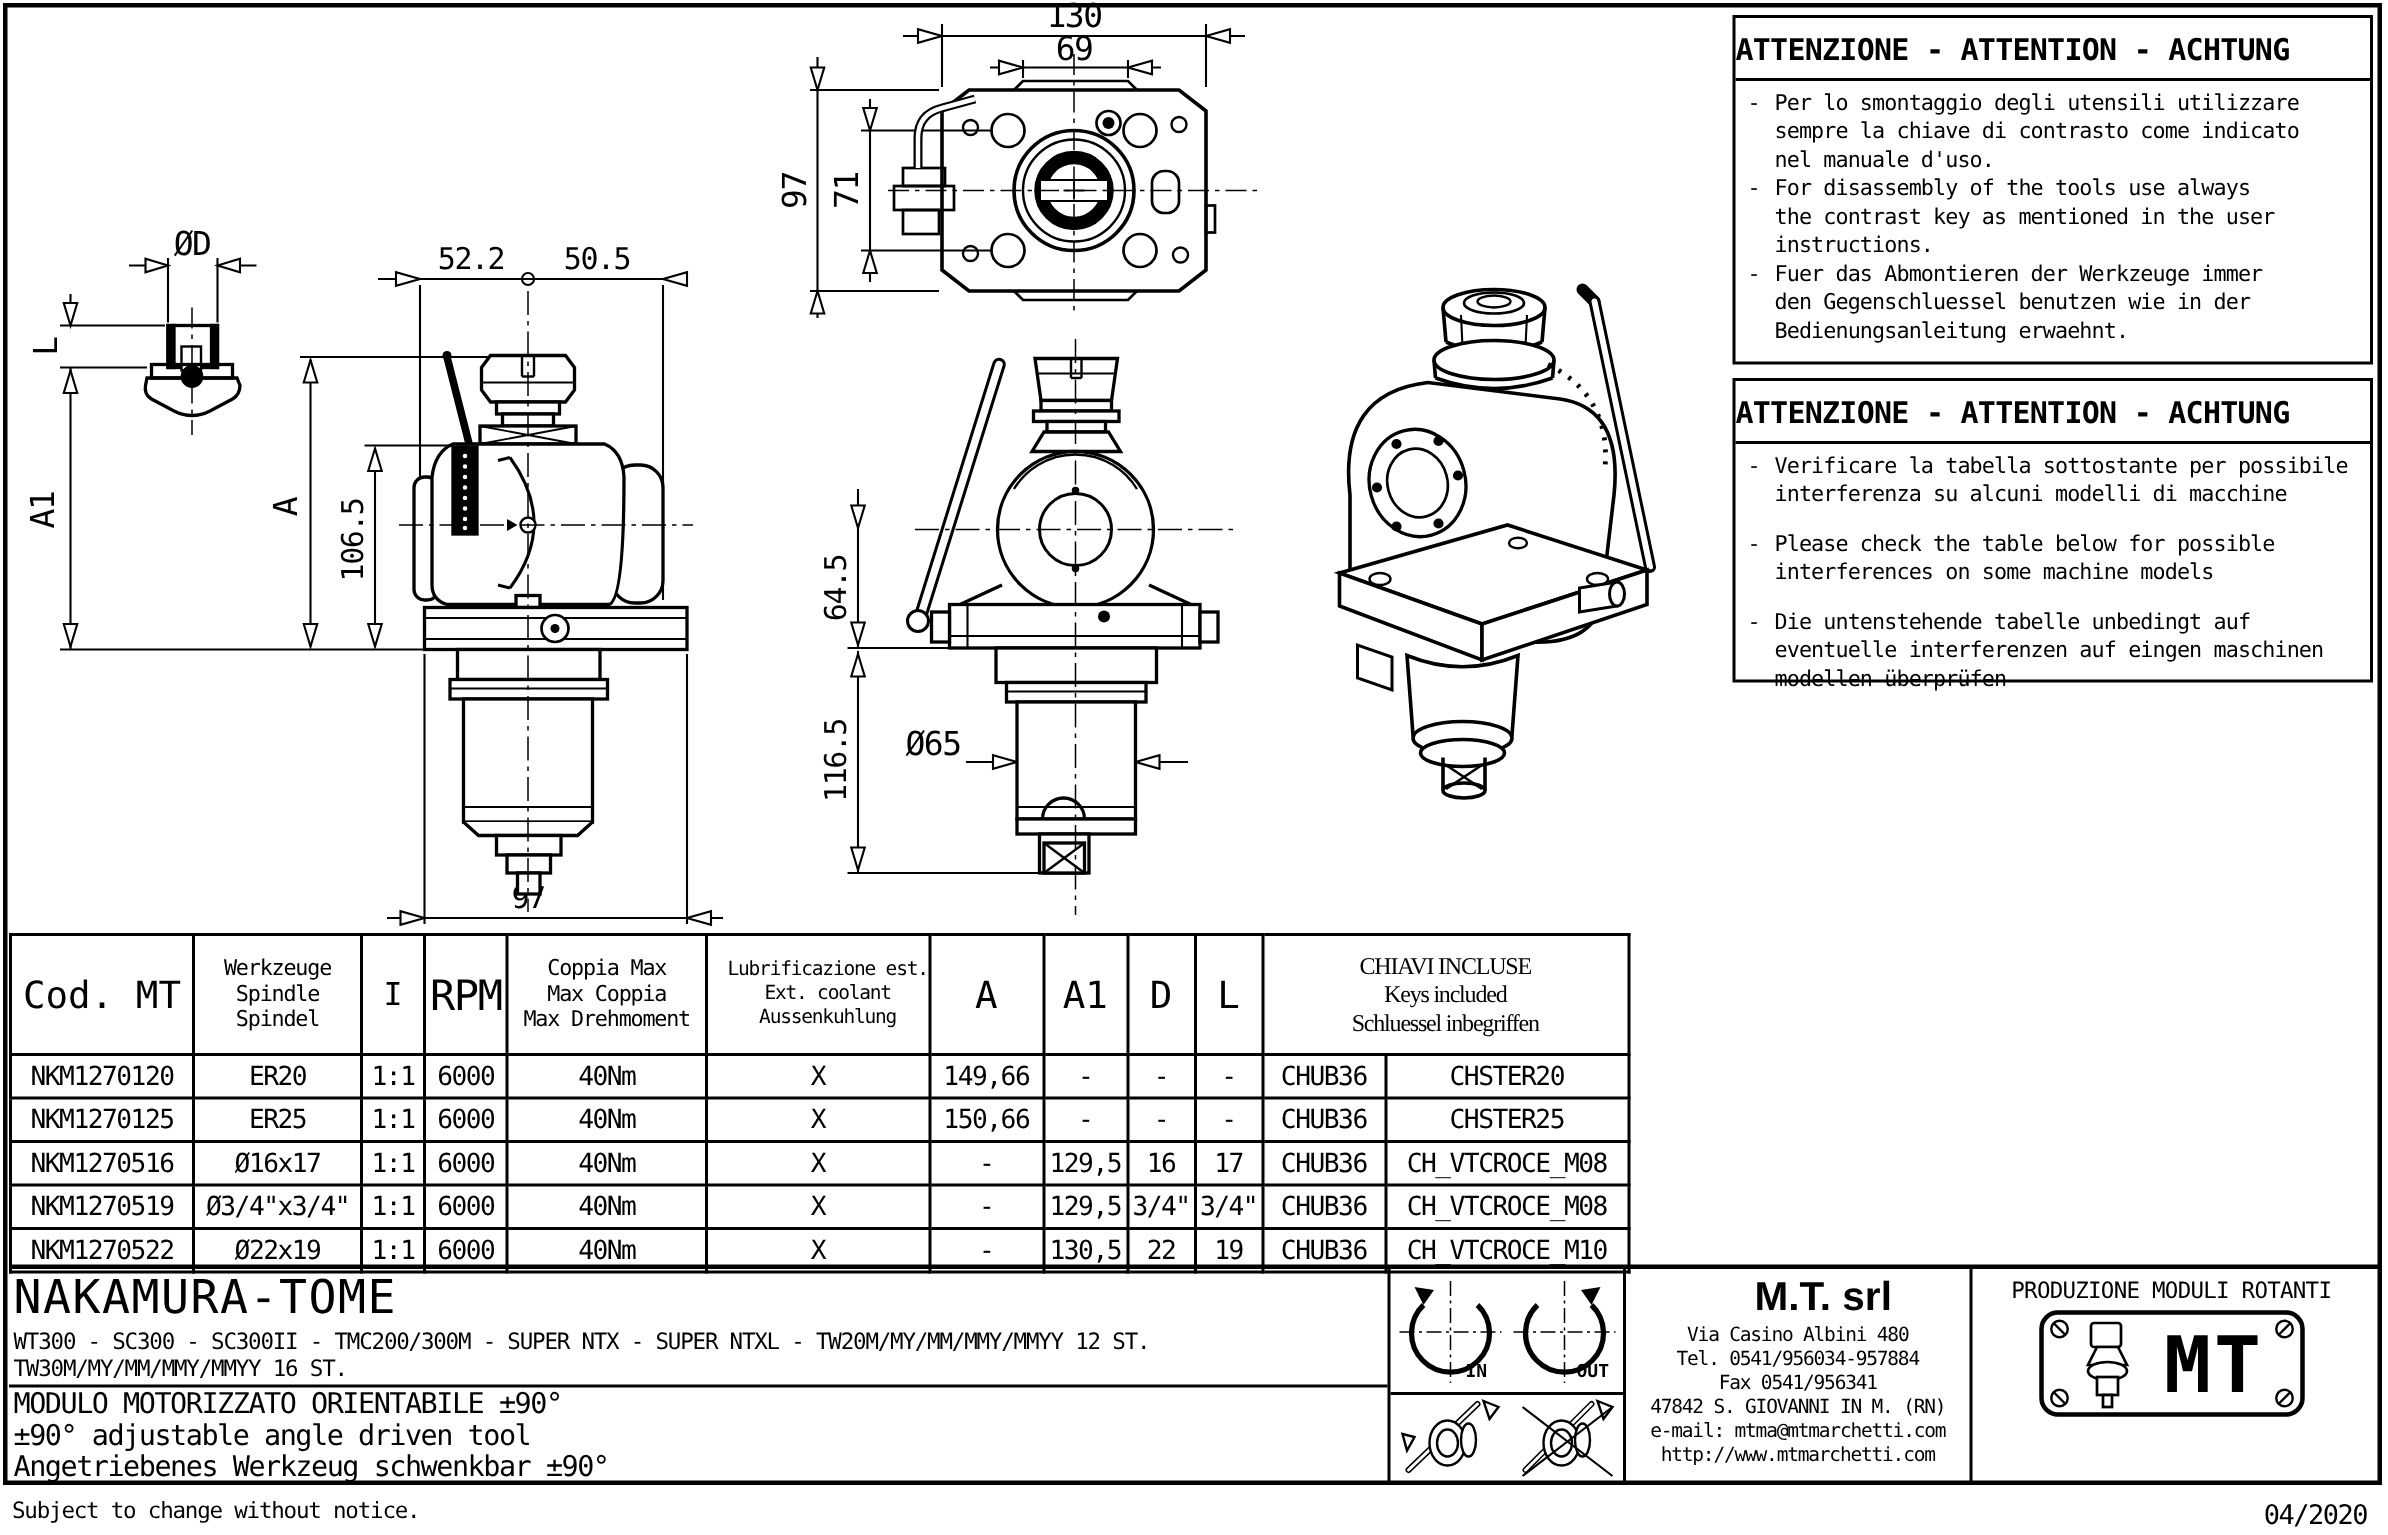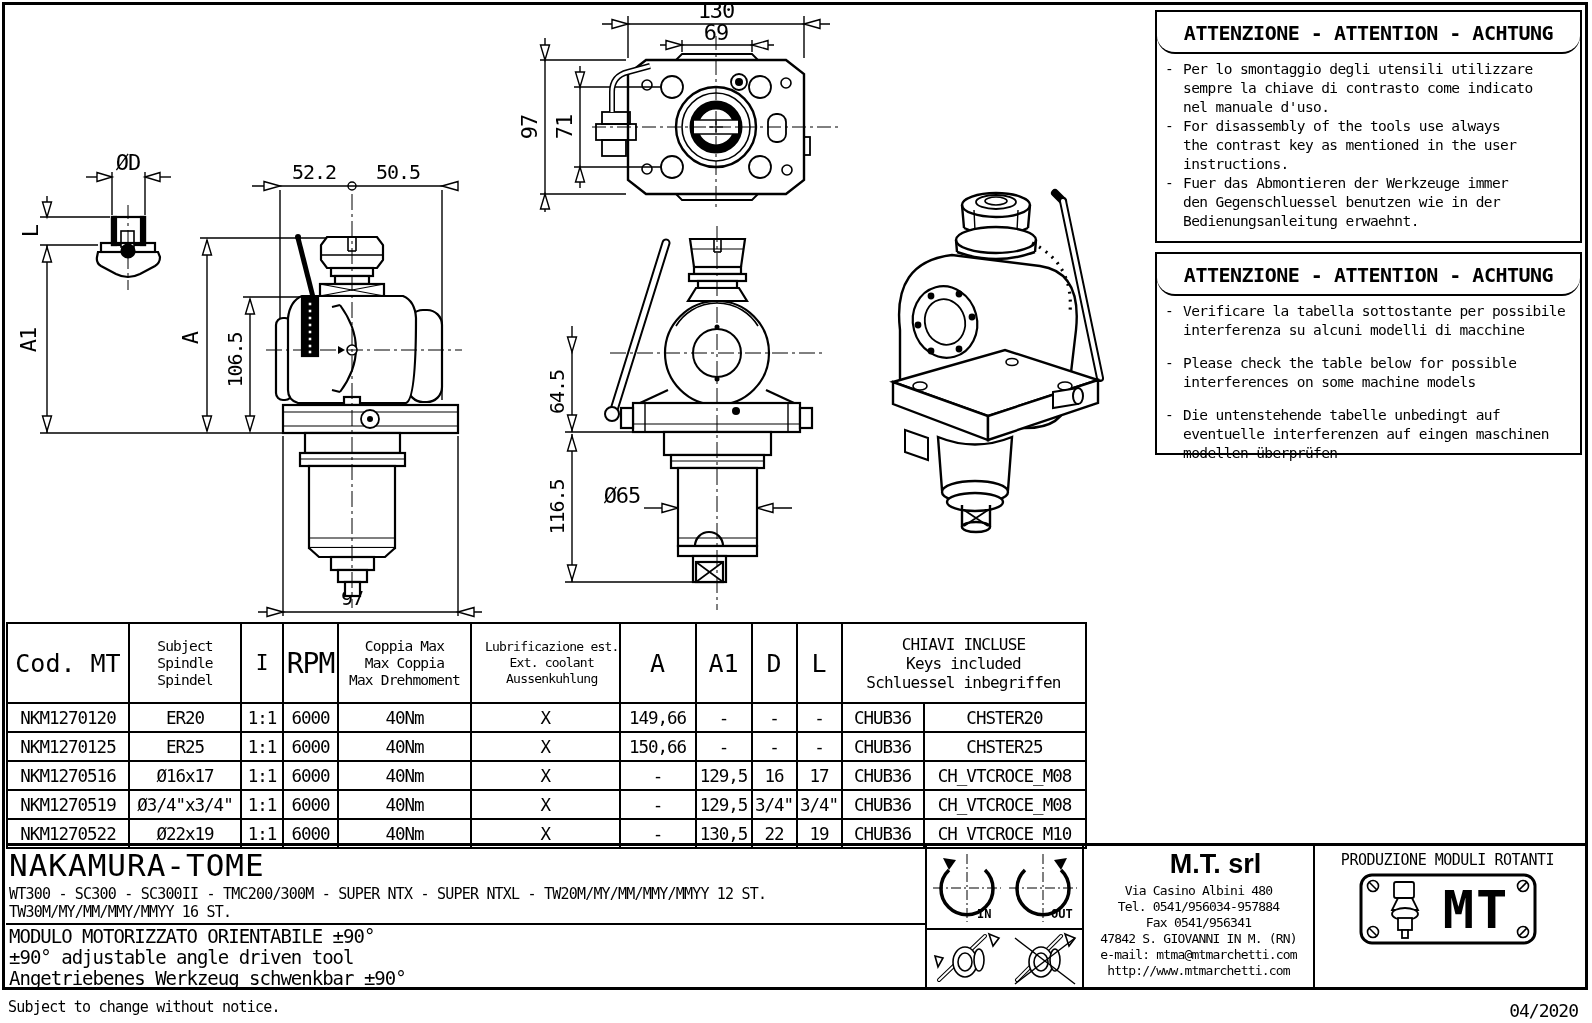--- a/index.html
+++ b/index.html
@@ -11,41 +11,41 @@
   .frame { position:absolute; left:2px; top:2px; width:1586px; height:988px;
     border:3px solid #000; box-sizing:border-box; }
   svg.draw { position:absolute; overflow:visible; }
   svg text { fill:#000; font-family:"DejaVu Sans Mono", monospace; }
   .dimtxt { font-size:20px; letter-spacing:-1px; }
   .dimtxt-big { font-size:22px; letter-spacing:-1px; }
 
   
   .attn { position:absolute; left:1155px; width:427px; border:2px solid #000;
     background:#fff; box-sizing:border-box; }
-  .attn .ttl { border-bottom:2px solid #000; text-align:center; font-weight:bold;
-    font-size:20px; padding:9px 0 7px; letter-spacing:-0.5px;border-radius:18px; }
+  .attn .ttl { border-bottom:2px solid #000; text-align:left; font-weight:bold;
+    font-size:20px; padding:9px 0 7px; letter-spacing:-0.5px; }
   .attn .bd { padding:6px 6px 8px 8px; font-size:14.5px; line-height:19px; letter-spacing:-0.6px; }
   .item { display:flex; }
   .item .dash { width:18px; flex:none; text-align:left; }
   .gap { height:14px; }
 
   
   table.dims { position:absolute; left:6px; top:622px; border-collapse:collapse;
     table-layout:fixed; }
   table.dims td { border:2px solid #000; text-align:center; vertical-align:middle;
     padding:0; overflow:hidden; white-space:nowrap; }
   table.dims tr.hdr td { height:78px; }
   table.dims tr.row td { height:27px; font-size:17.5px; letter-spacing:-1px; }
   .h-cod { font-size:25px; }
   .h-sm  { font-size:14.5px; line-height:17px; letter-spacing:-0.8px;}
   .h-xs  { font-size:13px; line-height:16px; letter-spacing:-0.8px;margin-left:13px;}
   .h-i   { font-size:21px; }
   .h-rpm { font-size:28px; letter-spacing:-1px;}
   .h-al  { font-size:25px; }
-  .h-keys{ font-size:16px; line-height:19px; letter-spacing:-0.8px;}
+  .h-keys{ font-size:16px; line-height:19px; letter-spacing:-0.8px;font-family:Liberation Serif, serif;}
 
   
   .footer { position:absolute; left:6px; top:843px; width:1580px; height:144px;
     border-top:3px solid #000; display:flex; box-sizing:content-box; }
   .fcell { box-sizing:border-box; height:144px; }
   .f-left { width:921px; border-right:2px solid #000; }
   .brand { font-size:31px; letter-spacing:1px; padding:1px 0 0 3px; height:38px; }
   .models { font-size:15px; line-height:18px; padding-left:3px; letter-spacing:-0.8px; }
   .f-left .div { border-top:2px solid #000; margin-top:2px; }
   .descs { font-size:19px; line-height:21px; padding:1px 0 0 3px; letter-spacing:-1px; }
@@ -440,21 +440,21 @@
     <col style="width:45px">
       <col style="width:45px">
       <col style="width:82px">
       <col style="width:162px">
   </colgroup>
   <tbody>
       <tr class="hdr">
     <td class="h-cod">Cod. MT</td>
     <td>
           <div class="h-sm">
-      <div>Subject</div>
+      <div>Werkzeuge</div>
       <div>Spindle</div>
       <div>Spindel</div>
           </div>
         </td>
     <td class="h-i">I</td>
     <td class="h-rpm">RPM</td>
     <td>
           <div class="h-sm">
       <div>Coppia Max</div>
       <div>Max Coppia</div>

